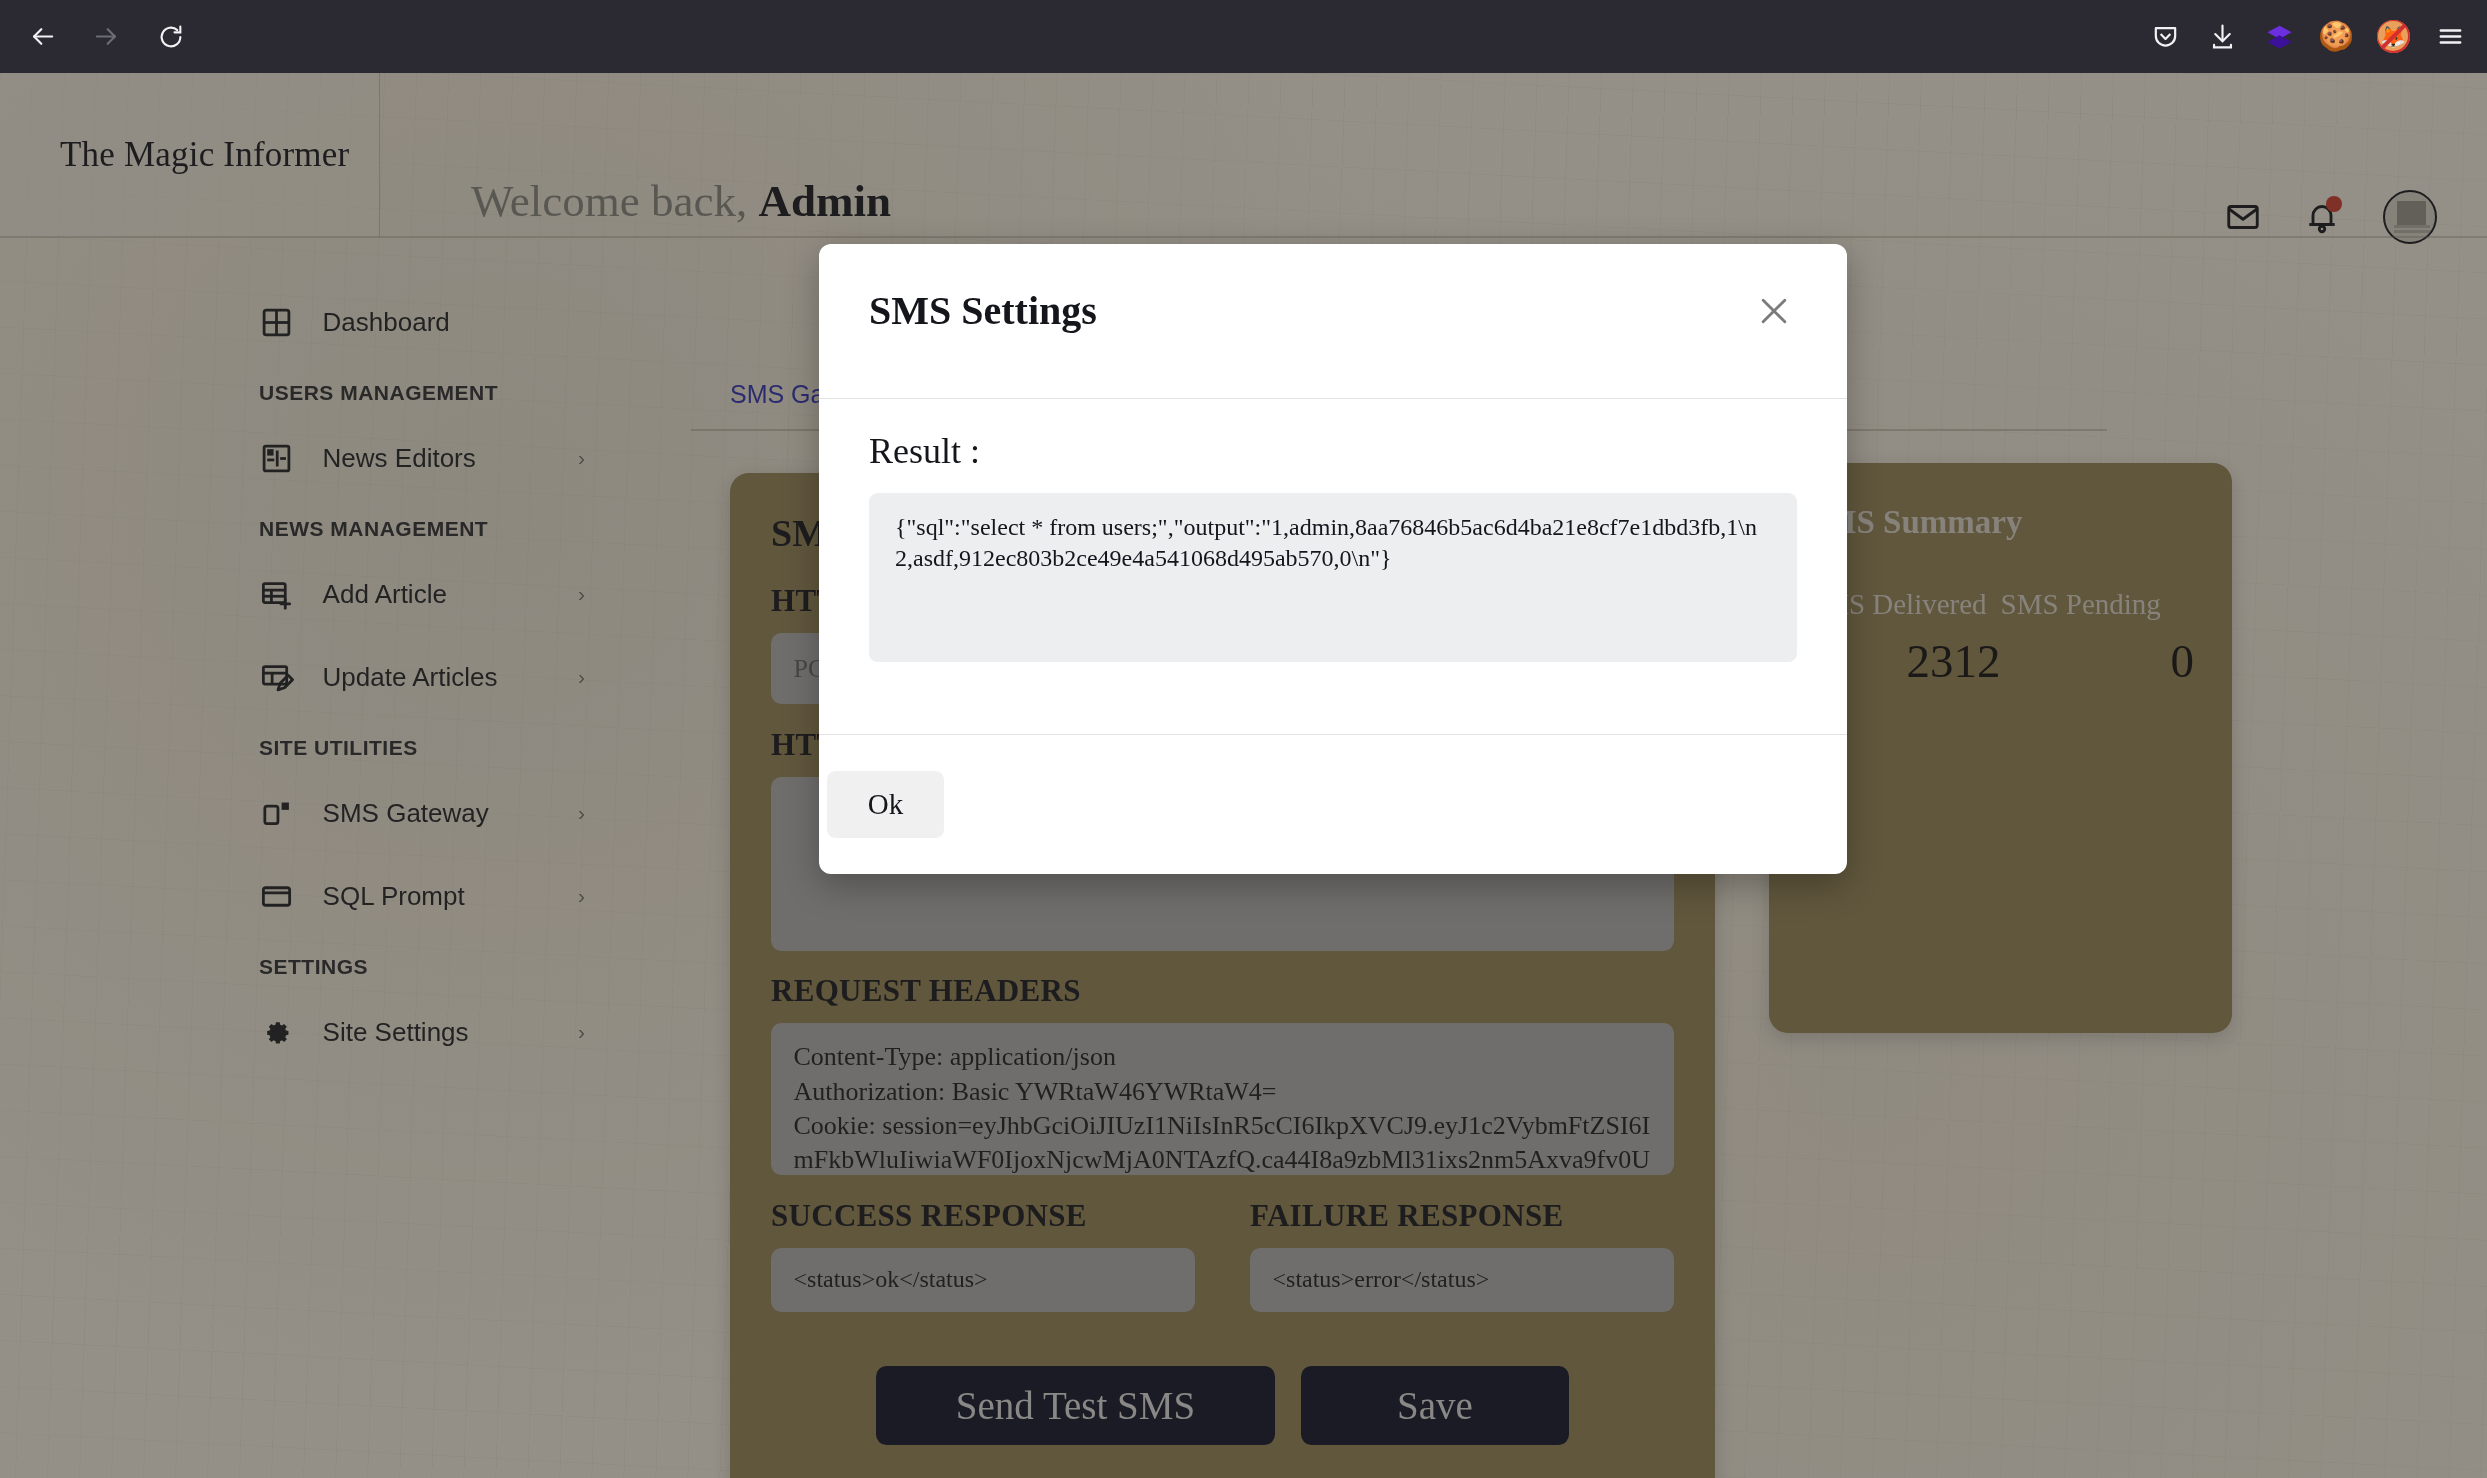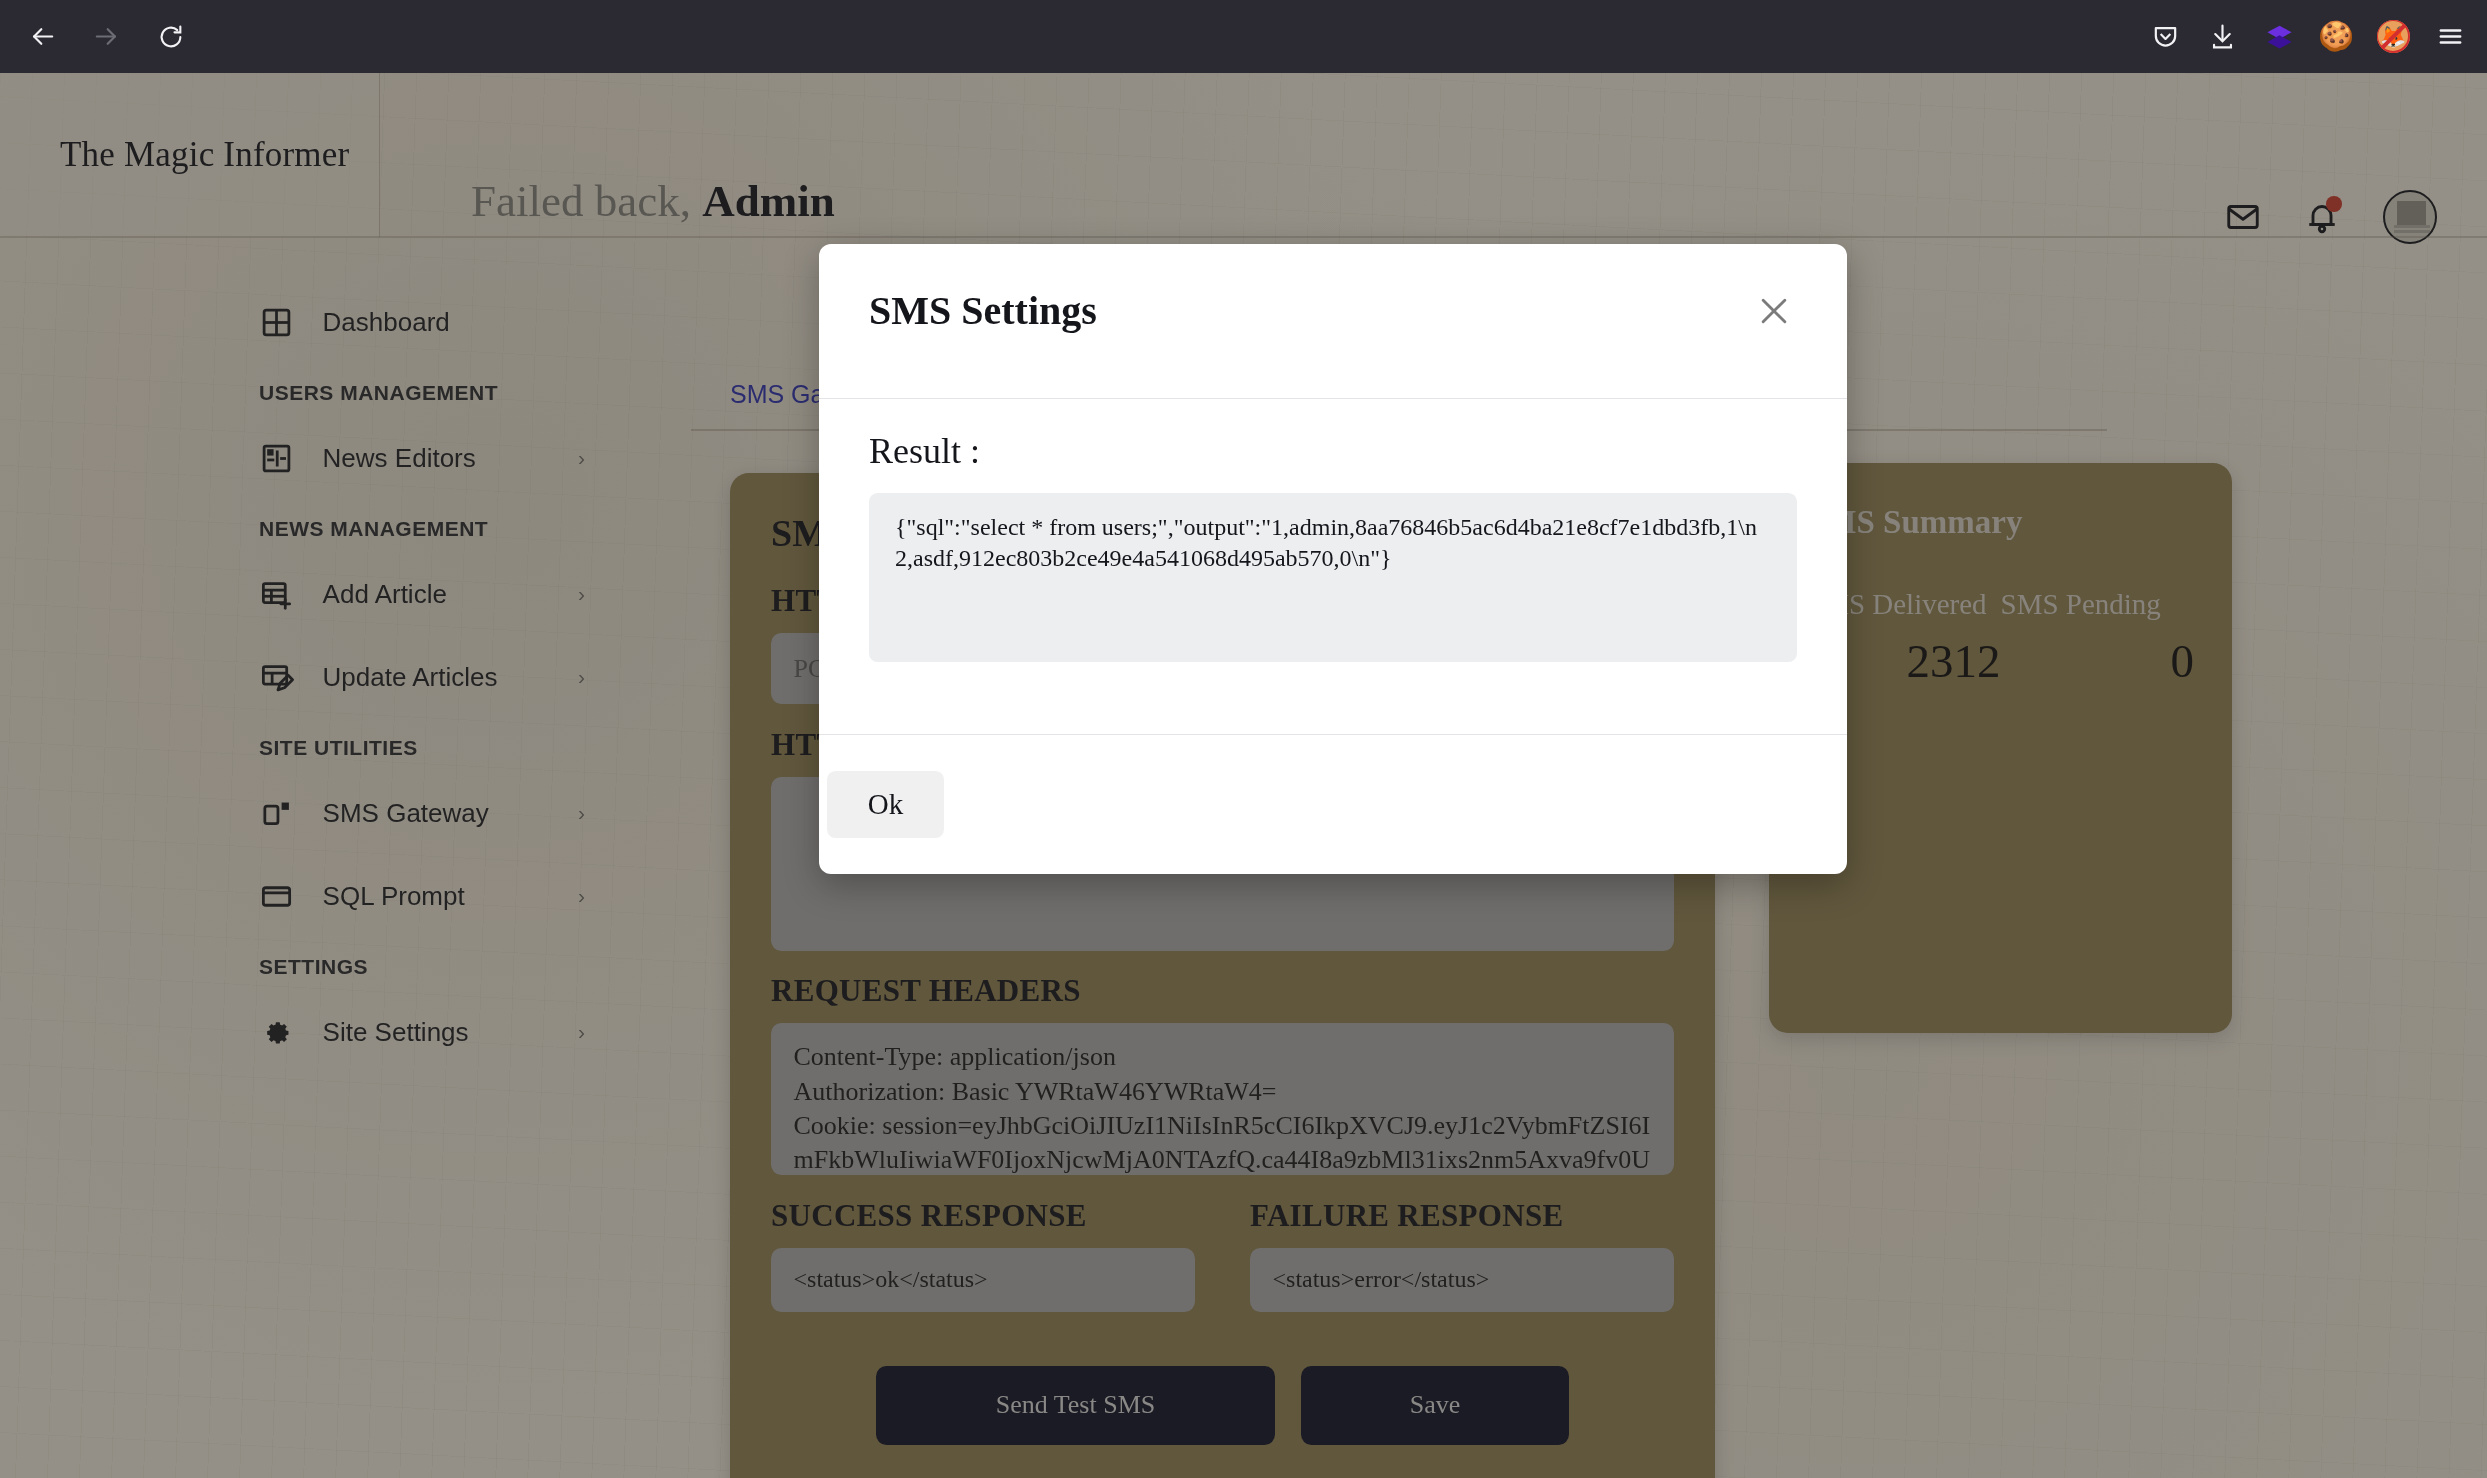--- a/index.html
+++ b/index.html
@@ -220,21 +220,21 @@
     display:flex; align-items:center; padding: 0 22.5px;
     font-size: 24px; color:#1c1c1c;
   }
   #form-actions {
     display:flex; gap: 26px; justify-content:center; margin-top: 54px;
   }
   .dark-btn {
     background:#101426; color:#cfcfcf;
     border-radius: 10.4px; border: none;
     font-family: "Liberation Serif", serif;
-    font-size: 26px; cursor:pointer;
+    font-size: 39px; cursor:pointer;
   }
   #btn-send-test { width: 399px; height: 79px; }
   #btn-save      { width: 268px; height: 79px; }
 
   
   #summary-card {
     position:absolute; left: 1769px; top: 390px;
     width: 463px; height: 570px;
     background: #8a7a51; border-radius: 19px;
     padding: 41px 38px;
@@ -358,21 +358,21 @@
   </div>
 </div>
 
 <div id="page">
   <div id="paper-texture"></div>
 
   <div id="topbar">
     <div id="brand-panel">
       <div id="brand-title">The Magic Informer</div>
     </div>
-    <div id="welcome"><span>Failed back, </span><b>Admin</b></div>
+    <div id="welcome"><span>Welcome back, </span><b>Admin</b></div>
     <div id="topbar-actions">
       <span class="hdr-icon">
         <svg width="36" height="36" viewBox="0 0 24 24" fill="none" stroke="#15161c" stroke-width="1.9" stroke-linejoin="round">
             <rect x="2.5" y="5" width="19" height="14" rx="1.5"></rect>
             <polyline points="2.5,6.5 12,13.5 21.5,6.5"></polyline>
           </svg>
       </span>
       <span class="hdr-icon" id="bell-wrap">
         <svg width="36" height="36" viewBox="0 0 24 24" fill="none" stroke="#15161c" stroke-width="1.9" stroke-linejoin="round">
             <path d="M6 17V11a6 6 0 0 1 12 0v6z"></path>

